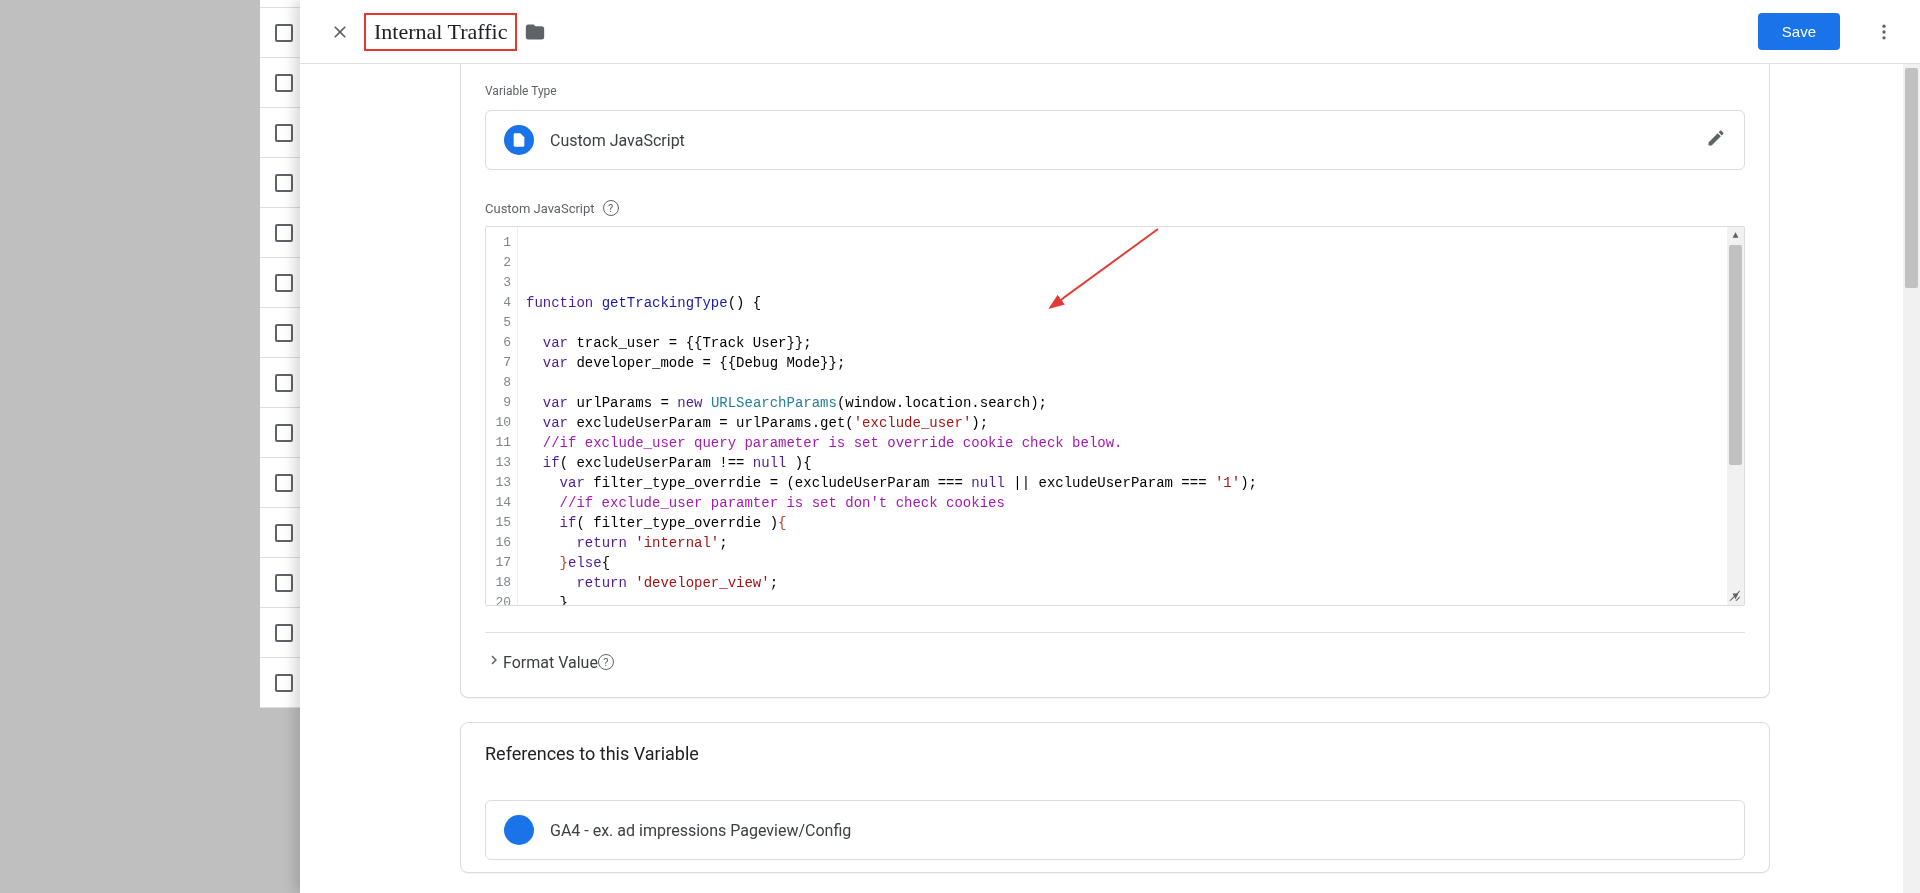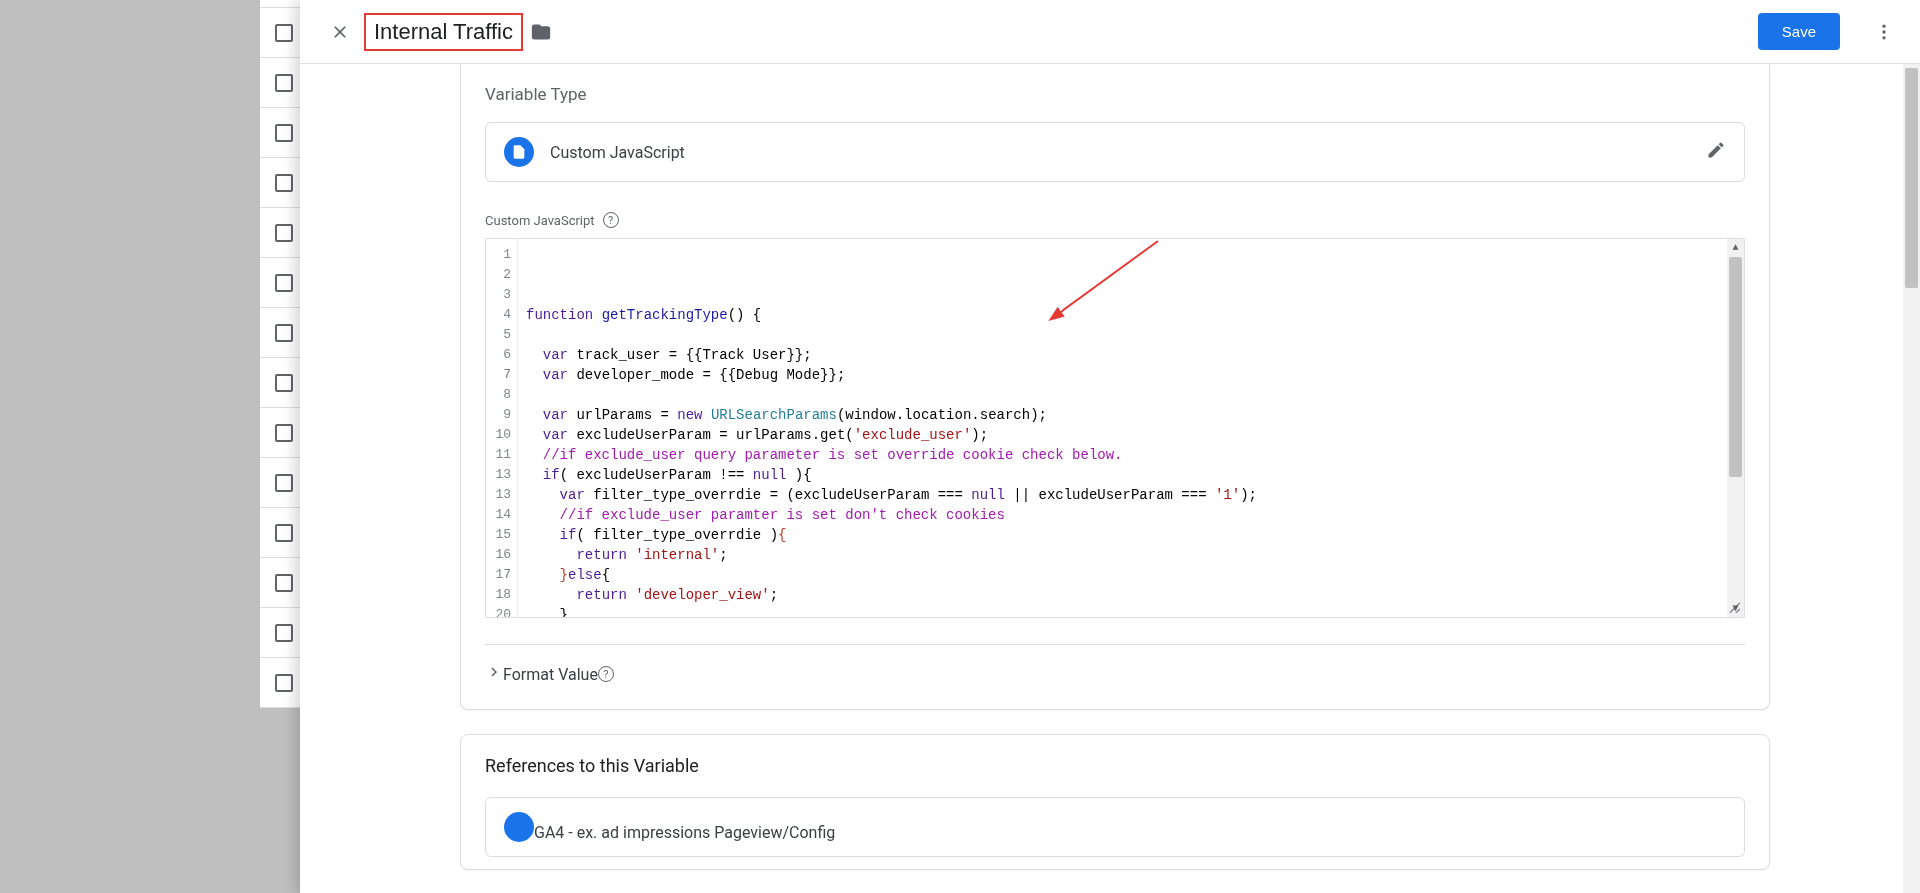--- a/index.html
+++ b/index.html
@@ -70,21 +70,21 @@
 .title-wrap {
   display:flex;
   align-items:center;
   gap: 8px;
 }
 .title-box {
   border: 2px solid #e53935;
   padding: 4px 8px;
   font-size: 22px;
   color:#202124;
-  font-family: Liberation Sans, sans-serif;
+  font-family: Liberation Serif, serif;
 }
 .folder-icon { color:#5f6368; display:flex; }
 .folder-icon svg { width:20px; height:20px; }
 .header-right {
   margin-left: auto;
   display: flex;
   align-items: center;
   gap: 24px;
 }
 .save-btn {
@@ -117,23 +117,23 @@
   padding: 20px 24px 24px 24px;
   margin-top: 0;
   box-shadow: 0 1px 1px rgba(0,0,0,0.04);
 }
 .main-card {
   border-top:none;
   border-top-left-radius:0;
   border-top-right-radius:0;
 }
 .section-label {
-  font-size: 17px;
+  font-size: 12px;
   color: #5f6368;
-  margin-bottom: 18px;
+  margin-bottom: 12px;
 }
 .type-row {
   border: 1px solid #dadce0;
   border-radius: 6px;
   padding: 14px 18px;
   display: flex;
   align-items: center;
   gap: 16px;
   position: relative;
 }
@@ -252,28 +252,29 @@
 
 
 .ref-card {
   margin-top: 24px;
   padding-bottom: 12px;
 }
 .ref-title {
   font-size: 18px;
   font-weight:400;
   color:#202124;
-  margin-bottom: 21px;
+  margin-bottom: 36px;
 }
 .ref-row {
   border:1px solid #dadce0;
   border-radius:6px;
   padding: 14px 18px;
   display:flex;
-  align-items:flex-end;
+  align-items:center;
+  gap:16px;
 }
 .ref-icon {
   width:30px;height:30px;border-radius:50%;
   background:#1a73e8;
 }
 .ref-label { font-size:16px; color:#3c4043; }
 
 
 .red-arrow {
   position:absolute;

